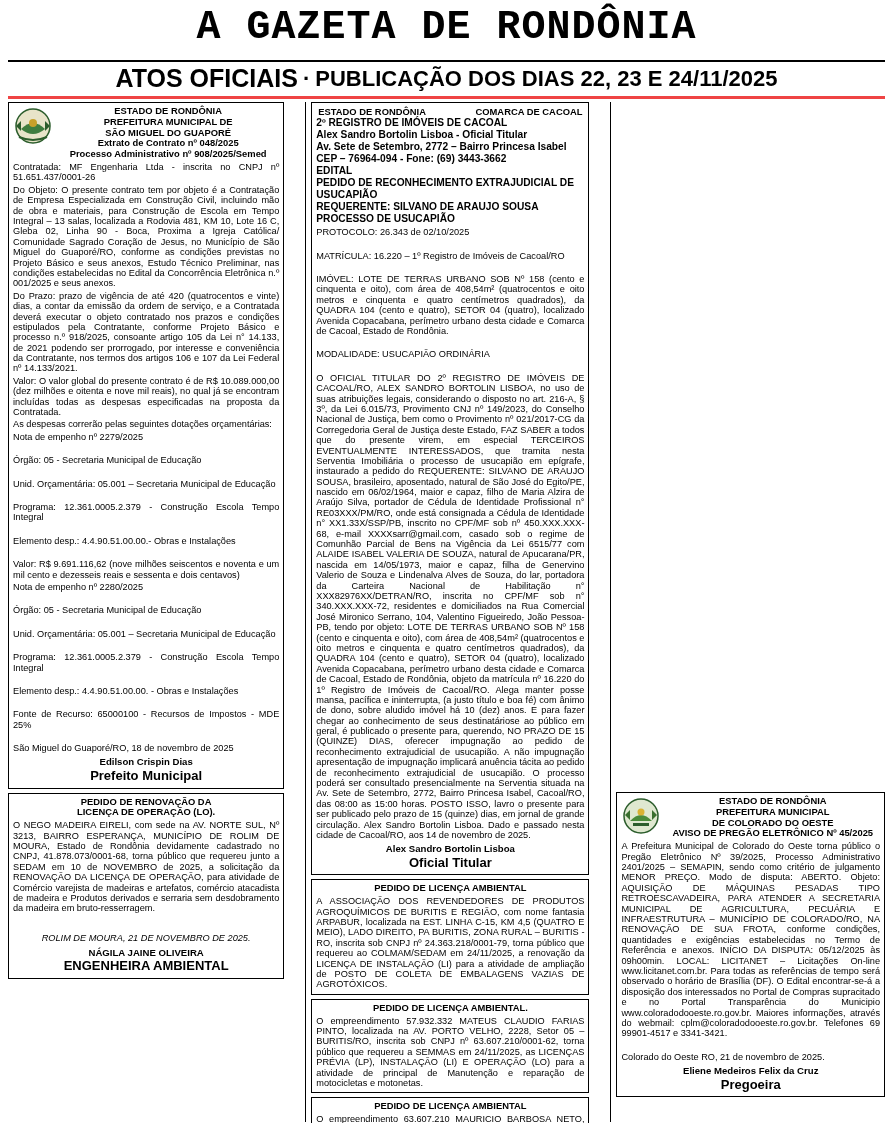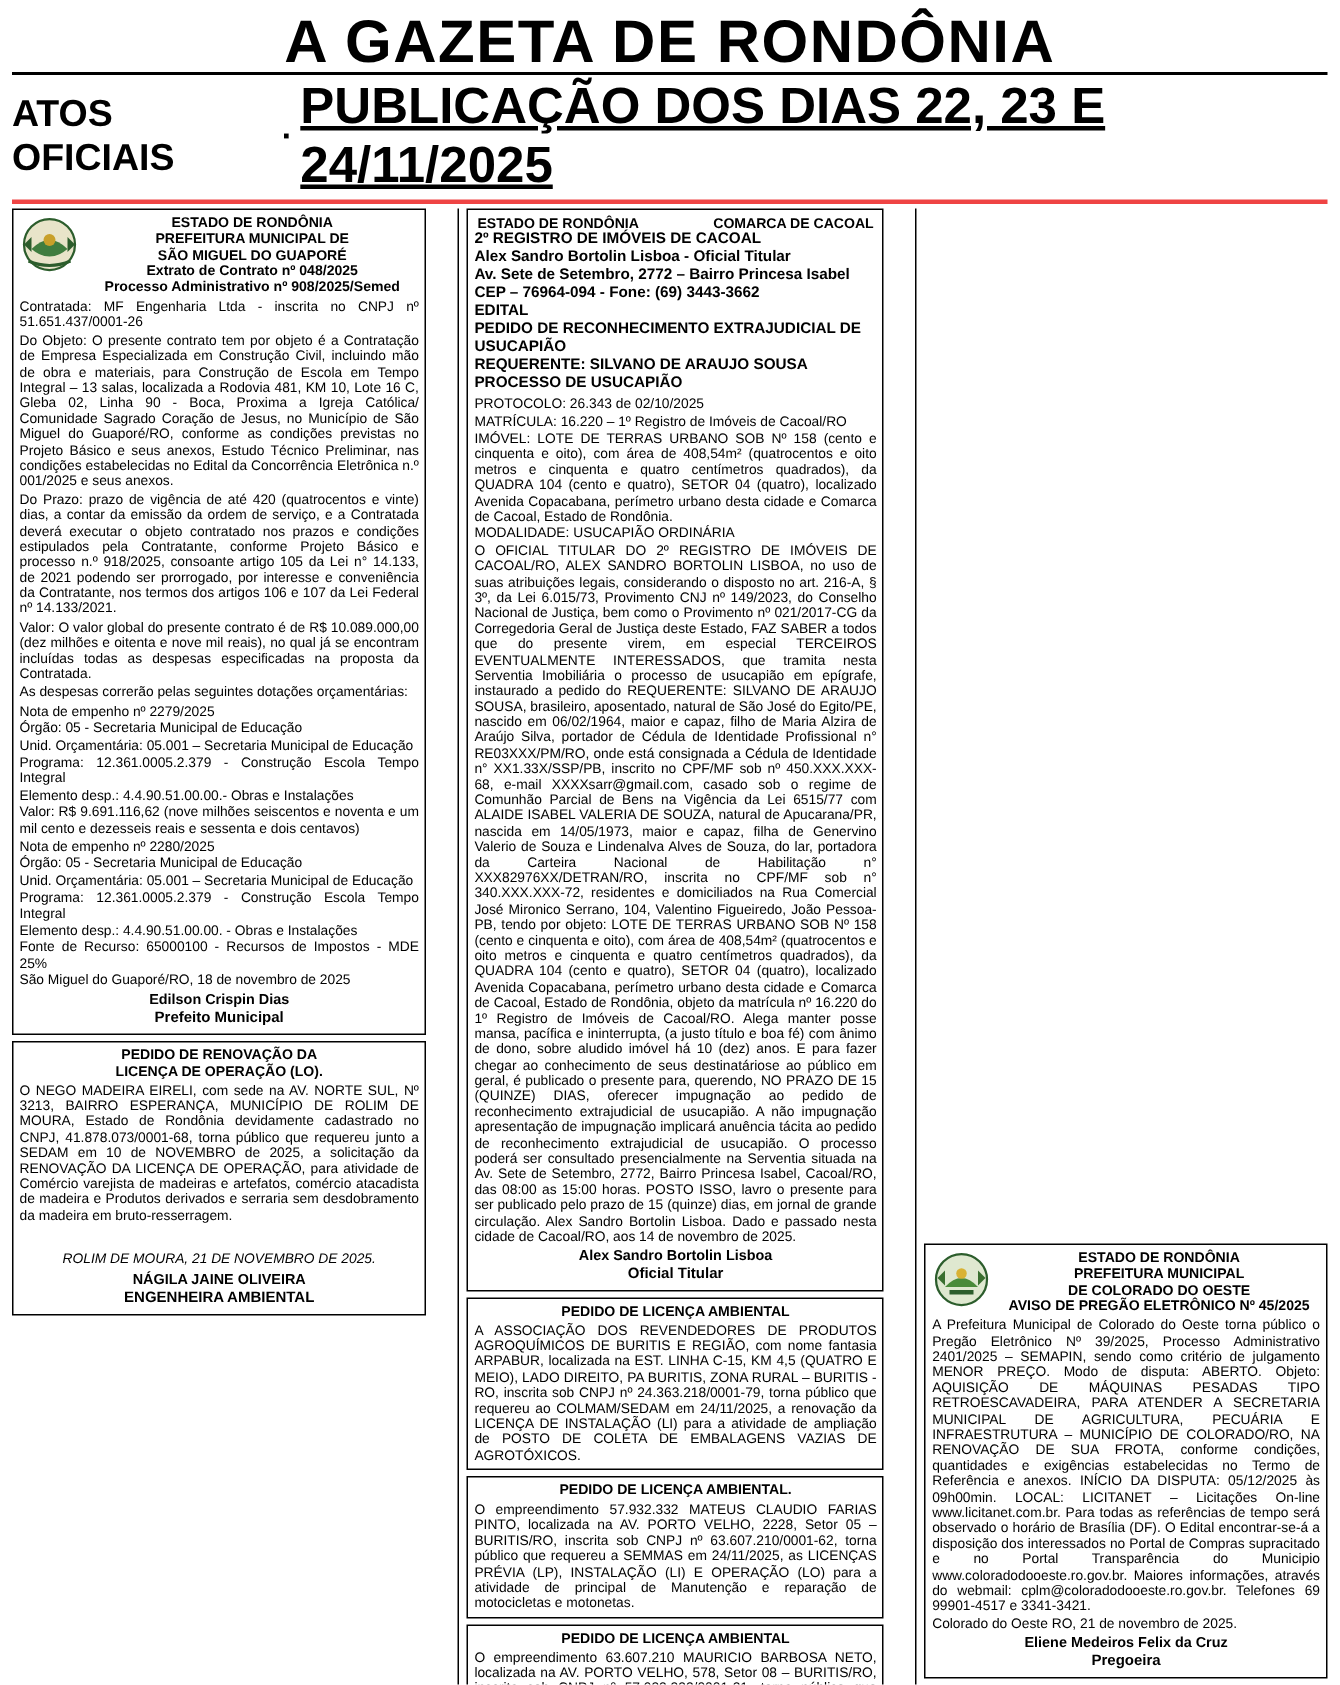--- a/index.html
+++ b/index.html
@@ -17,22 +17,22 @@
     padding: 6px 8px 4px 8px;
     position: relative;
   }
   
   .masthead-title {
     text-align: center;
     font-weight: bold;
     font-size: 40px;
     letter-spacing: 1px;
     line-height: 1;
-    padding: 2px 0 0 0;
-    font-family: Liberation Sans, sans-serif;
+    padding: 2px 0 12px 0;
+    font-family: Liberation Mono, monospace;
   }
   .masthead-sub {
     display: flex;
     align-items: center;
     justify-content: center;
     gap: 0;
     border-top: 2px solid #000;
     border-bottom: 3px solid #ef4444;
     padding: 2px 0 3px 0;
     margin-bottom: 3px;
@@ -42,22 +42,21 @@
     font-size: 25px;
     letter-spacing: 0px;
   }
   .masthead-sub .sub-dot {
     font-weight: bold;
     font-size: 22px;
     padding: 0 5px;
   }
   .masthead-sub .sub-b {
     font-weight: bold;
-    font-size: 34px;
-    text-decoration: underline;
+    font-size: 22px;
   }
   
   .columns {
     display: flex;
     gap: 16px;
     height: 1020px;
   }
   .col {
     position: relative;
   }
@@ -108,38 +107,38 @@
   .sig {
     text-align: center;
     font-weight: bold;
     font-size: 9.6px;
     line-height: 1.2;
     margin-top: 3px;
   }
   .sig-sub {
     text-align: center;
     font-weight: bold;
-    font-size: 10px;
+    font-size: 13px;
     line-height: 1.2;
   }
   
   .brasao-head {
     display: flex;
     align-items: flex-start;
     gap: 4px;
   }
   .brasao {
     width: 40px;
     height: 38px;
     flex: 0 0 40px;
     margin-top: 1px;
   }
   .brasao-head .htxt { flex: 1; }
 
-  .tight { margin-top: 1px; }
+  .tight { margin-top: 13px; }
   .mt2 { margin-top: 19px; font-style: italic; }
 </style>
 </head>
 <body>
 
 <div class="page">
 
   <div class="masthead-title">A GAZETA DE RONDÔNIA</div>
   <div class="masthead-sub">
     <span class="sub-a">ATOS OFICIAIS</span>

